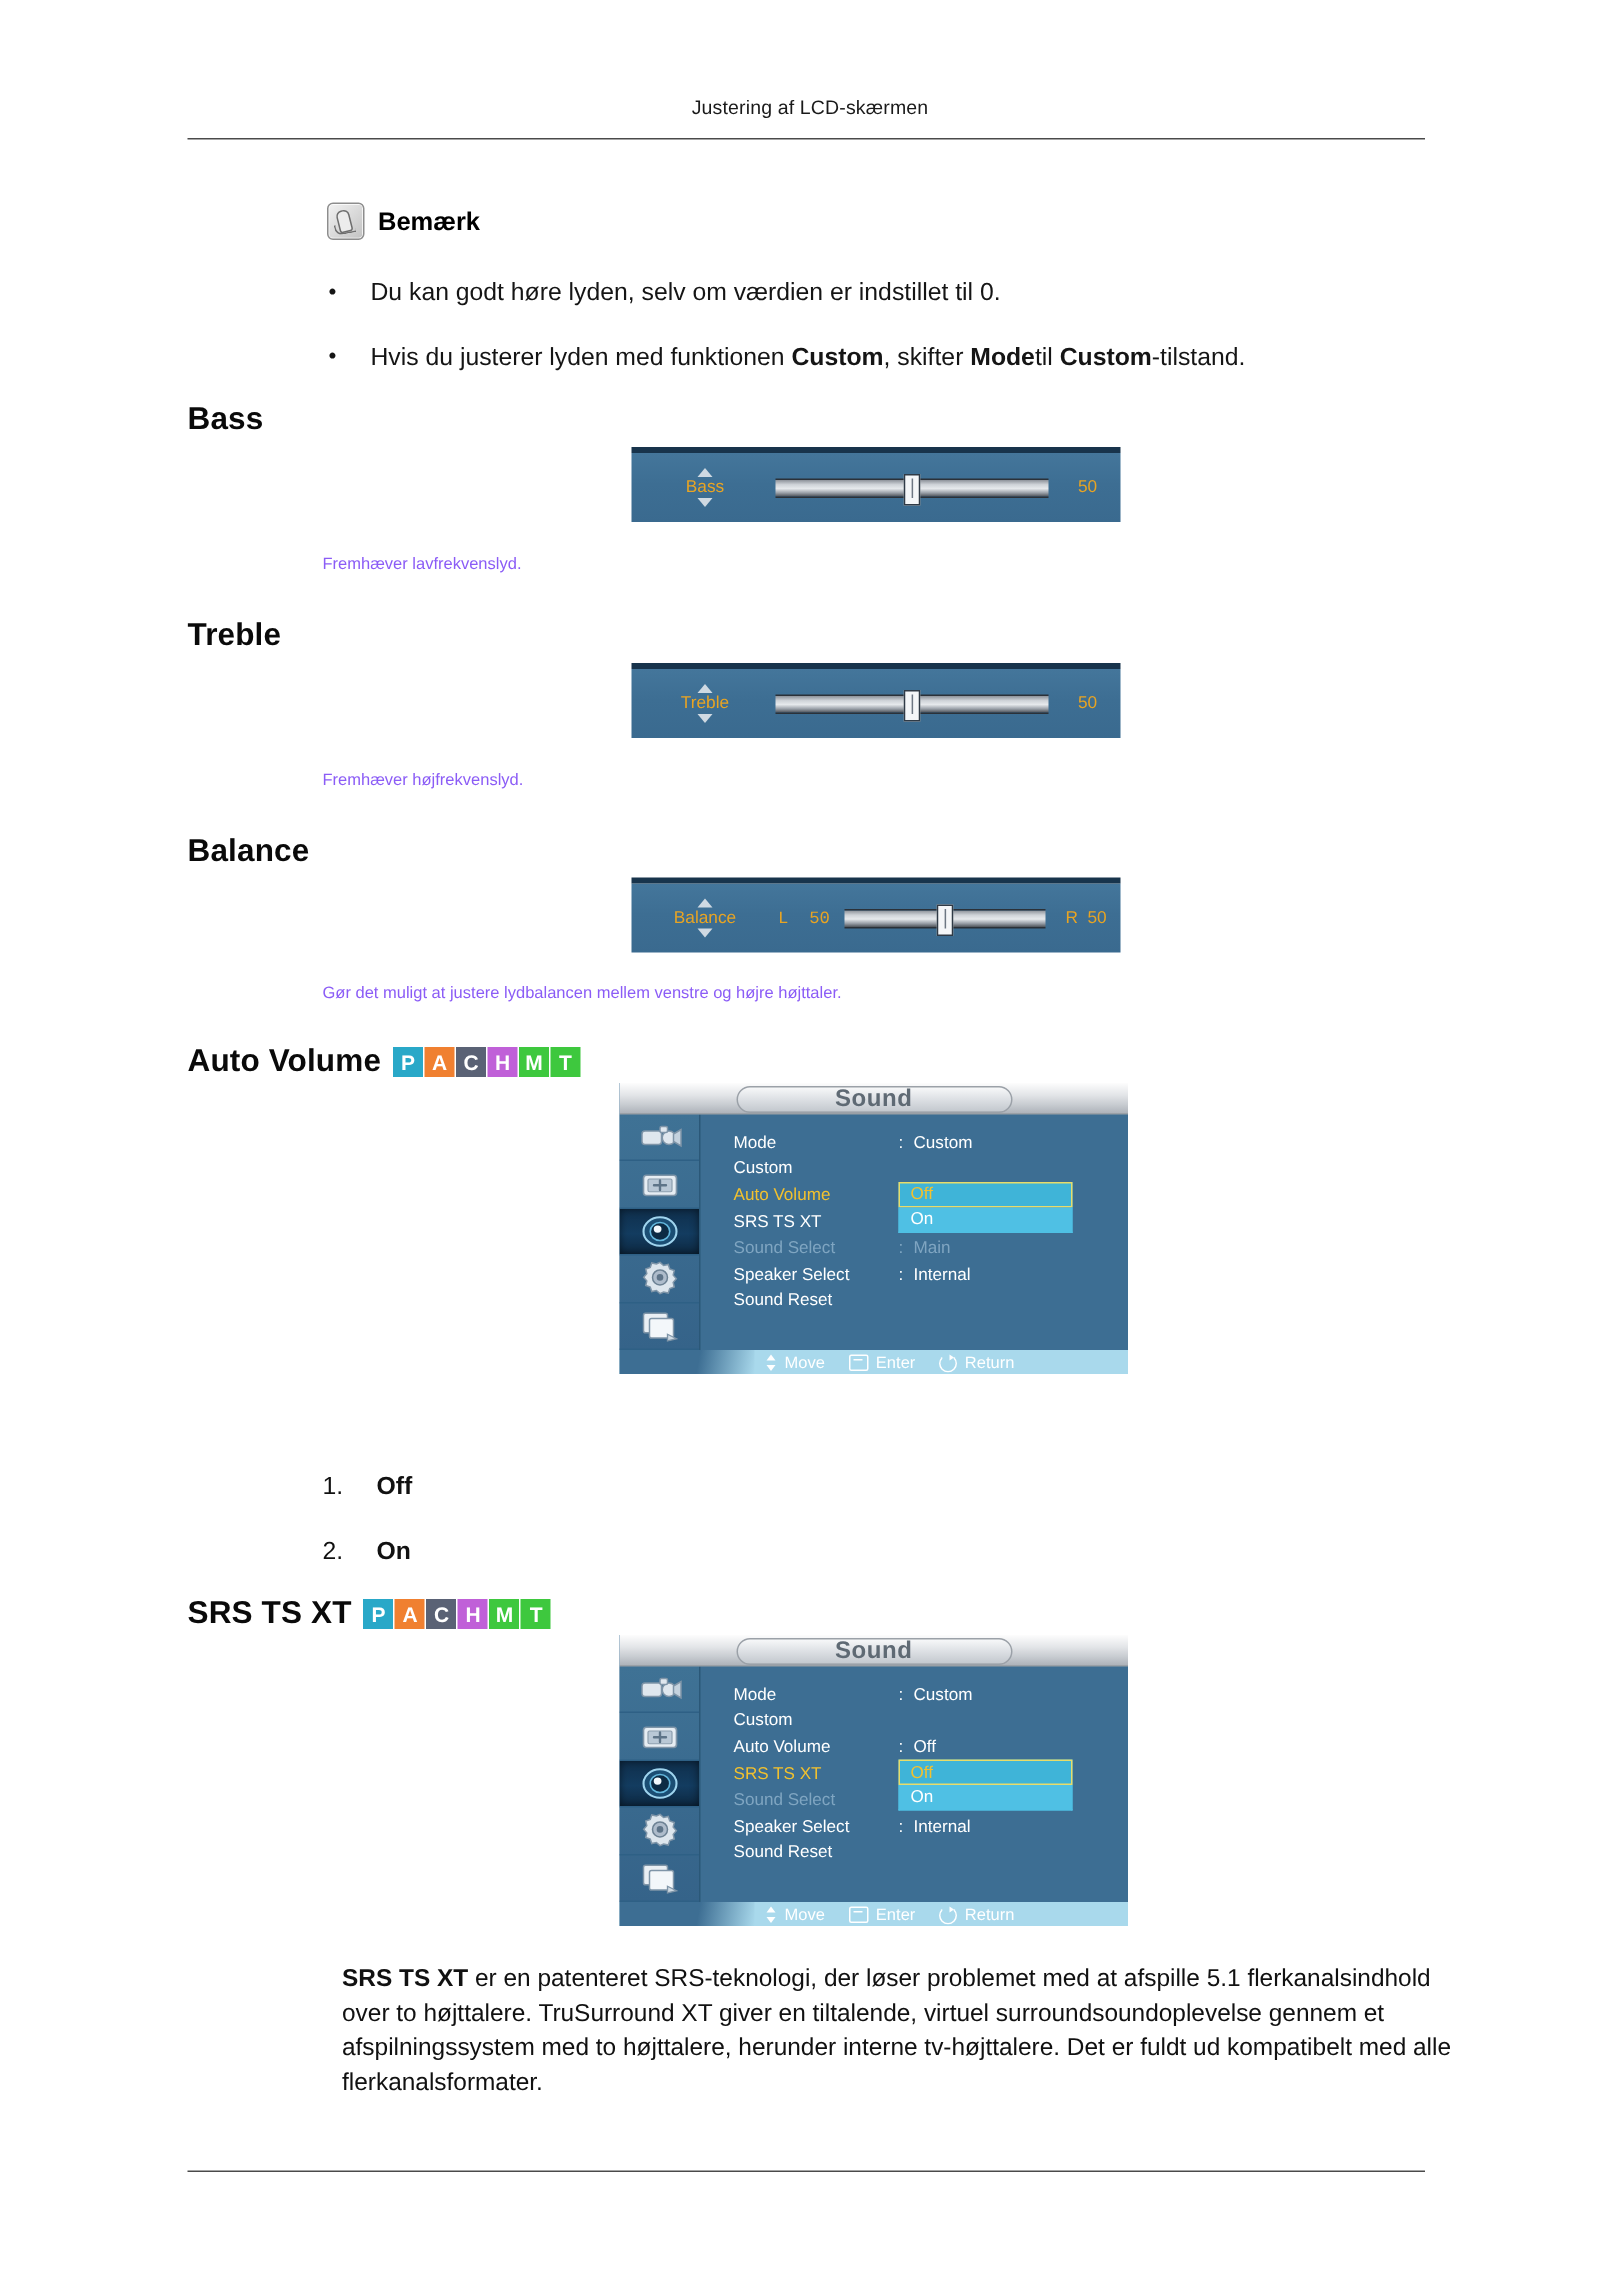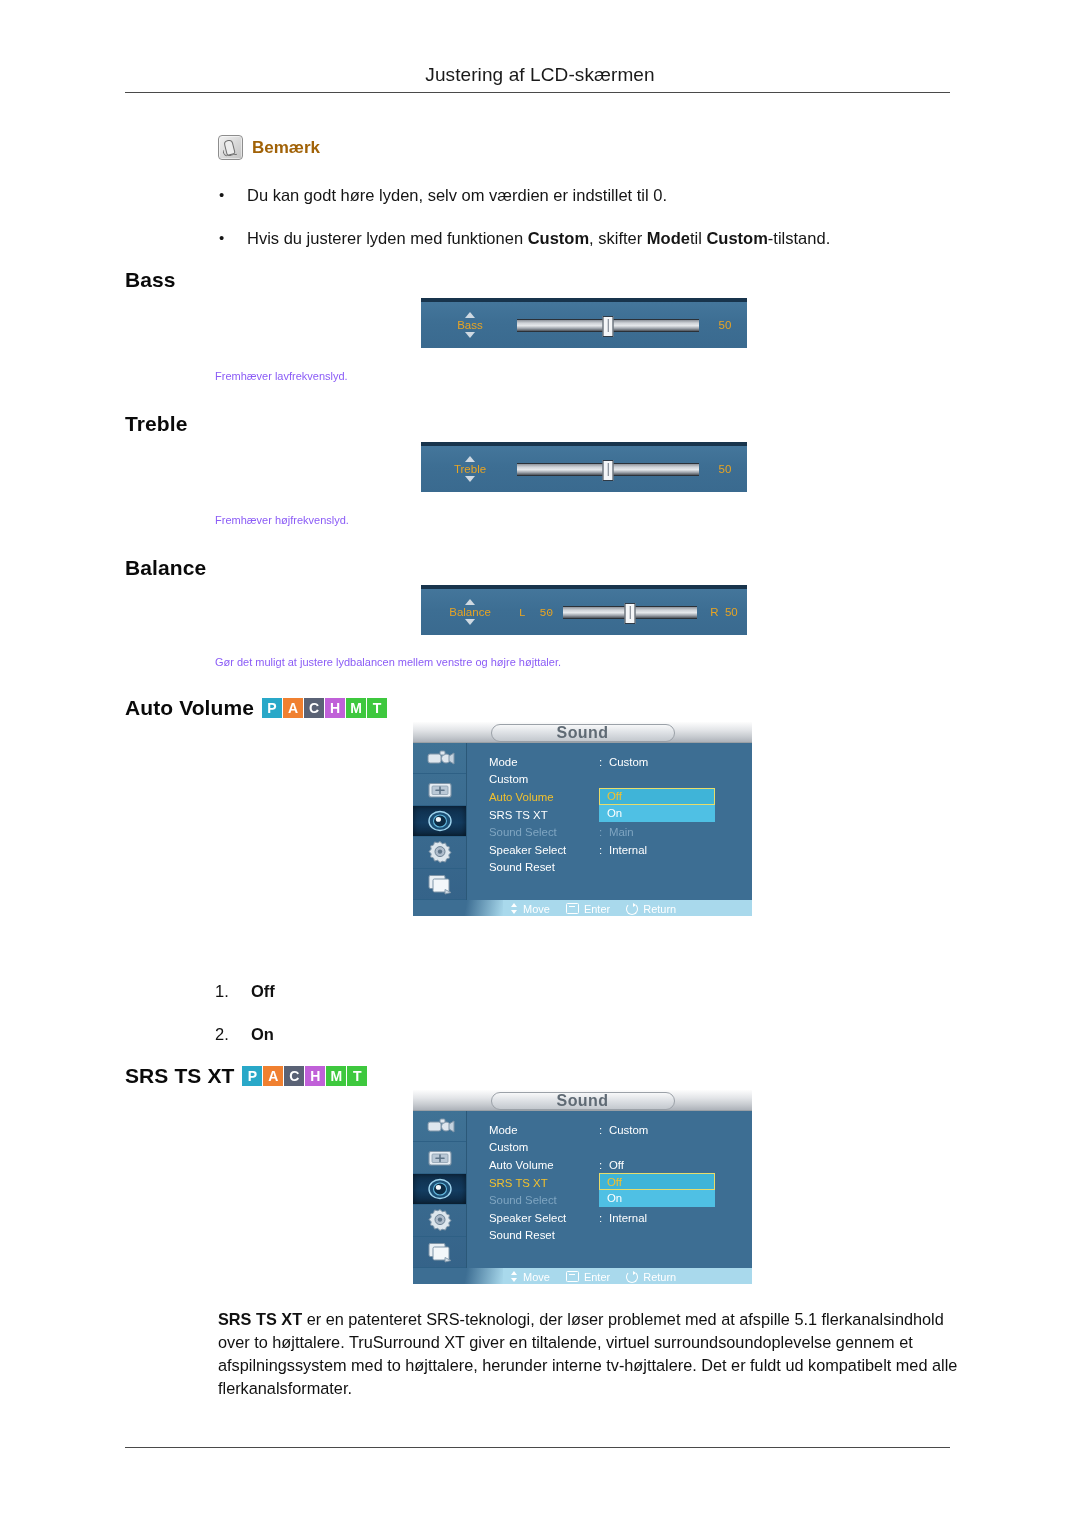--- a/index.html
+++ b/index.html
@@ -9,21 +9,21 @@
     font-family:"Liberation Sans", sans-serif;
     color:#000;
     position:relative;
     overflow:hidden;
   }
   .page{position:relative;width:1080px;height:1527px;}
 
   
   .hdr-title{
     position:absolute;left:0;top:64px;width:1080px;
-    text-align:center;font-size:19px;color:#1a1a1a;letter-spacing:.1px;
+    text-align:center;font-size:13px;color:#1a1a1a;letter-spacing:.1px;
   }
   .rule{
     position:absolute;left:125px;width:825px;height:0;
     border-top:1.6px solid #4a4a4a;
   }
   .rule-top{top:92px;}
   .rule-bottom{top:1447px;}
 
   
   .note-head{position:absolute;left:218px;top:135px;display:flex;align-items:center;gap:9px;}
@@ -35,21 +35,21 @@
   .note-ico::before{
     content:"";position:absolute;left:6px;top:4px;width:7px;height:13px;
     border:1.4px solid #6e6e6e;border-radius:4px 4px 2px 2px;
     background:#ececec;transform:rotate(-14deg);
   }
   .note-ico::after{
     content:"";position:absolute;left:4px;top:13px;width:13px;height:6px;
     border-left:1.4px solid #6e6e6e;border-bottom:1.4px solid #6e6e6e;
     border-radius:0 0 0 5px;transform:rotate(-10deg);
   }
-  .note-label{font-size:17px;font-weight:700;color:#a16207;}
+  .note-label{font-size:17px;font-weight:700;color:#000000;}
 
   .bullet{position:absolute;display:flex;font-size:16.5px;color:#151515;line-height:1.3;}
   .bullet .dot{width:28px;flex:none;text-align:left;font-size:15px;padding-left:4px;}
   .b1{left:215px;top:185px;}
   .b2{left:215px;top:228px;}
   b.s{font-weight:700;}
 
   
   .sec-h{
     position:absolute;left:125px;font-size:21px;font-weight:700;color:#0a0a0a;
@@ -221,21 +221,21 @@
   .fico-ret::after{
     content:"";position:absolute;left:6px;top:-1px;width:0;height:0;
     border-left:3px solid #fff;border-top:2.5px solid transparent;border-bottom:2.5px solid transparent;
   }
 
   
   .g{display:block;}
 
   
   .para{
-    position:absolute;left:218px;top:1308px;width:745px;
+    position:absolute;left:228px;top:1308px;width:745px;
     font-size:16.3px;line-height:1.42;color:#111;text-align:left;
   }
 </style>
 </head>
 <body>
 
 <div class="page">
 
   <div class="hdr-title">Justering af LCD-skærmen</div>
   <div class="rule rule-top"></div>

